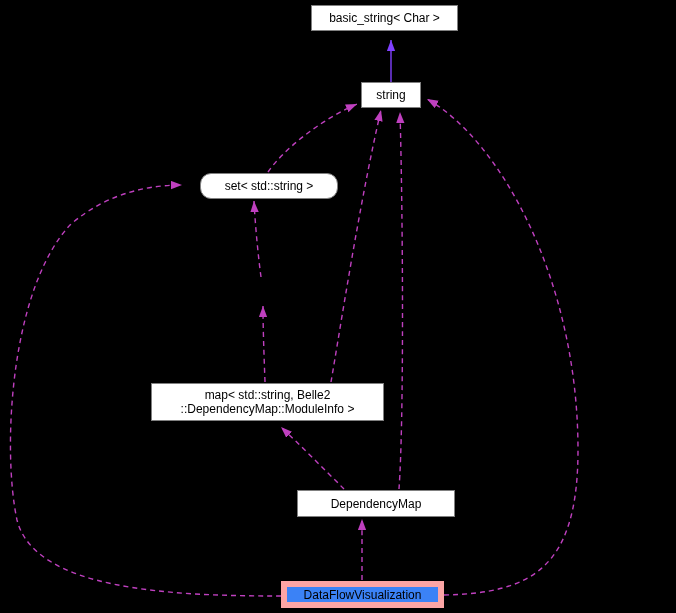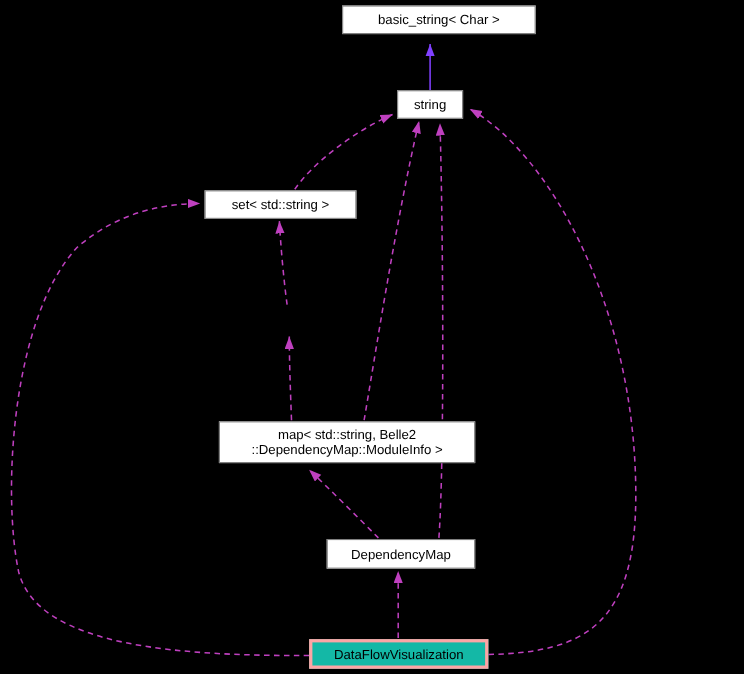--- a/index.html
+++ b/index.html
@@ -31,22 +31,22 @@
     font-size: 12px;
     line-height: 14px;
     text-align: center;
     display: flex;
     align-items: center;
     justify-content: center;
     white-space: pre;
     z-index: 5;
   }
   .node.highlight {
-    border: 3px solid #fca5a5;
-    background: #14b8a6;
+    border: 6px solid #fca5a5;
+    background: #3b82f6;
   }
   .node-label {
     display: block;
     white-space: pre;
   }
 </style>
 </head>
 <body>
 
 <div id="canvas">
@@ -95,39 +95,39 @@
 
     <g>
       <path d="M344,489 C325,470 300,445 281,427" stroke="#bf40bf" stroke-width="1.4" fill="none" stroke-dasharray="5,4" marker-end="url(#arrow-usage)"></path>
     </g>
 
     <g>
       <path d="M362,580 C362,560 362,540 362,519" stroke="#bf40bf" stroke-width="1.4" fill="none" stroke-dasharray="5,4" marker-end="url(#arrow-usage)"></path>
     </g>
   </svg>
 
-  <div class="node" style="left:311px; top:5px; width:176px; height:26px;">
+  <div class="node" style="left:311px; top:5px; width:147px; height:26px;">
     <span class="node-label">basic_string&lt; Char &gt;</span>
   </div>
 
   <div class="node" style="left:361px; top:82px; width:60px; height:26px;text-align:center;">
     <span class="node-label">string</span>
   </div>
 
-  <div class="node" style="left:186px; top:173px; width:138px; height:26px;">
+  <div class="node" style="left:200px; top:173px; width:138px; height:26px;border-radius:11px;">
     <span class="node-label">set&lt; std::string &gt;</span>
   </div>
 
 
-  <div class="node" style="left:151px; top:383px; width:233px; height:38px;margin-left:48px;">
+  <div class="node" style="left:151px; top:383px; width:233px; height:38px;">
     <span class="node-label">map&lt; std::string, Belle2
 ::DependencyMap::ModuleInfo &gt;</span>
   </div>
 
-  <div class="node" style="left:297px; top:490px; width:135px; height:27px;">
+  <div class="node" style="left:297px; top:490px; width:158px; height:27px;">
     <span class="node-label">DependencyMap</span>
   </div>
 
   <div class="node highlight" style="left:281px; top:581px; width:163px; height:27px;">
     <span class="node-label">DataFlowVisualization</span>
   </div>
 
 </div>
 
 </body></html>

